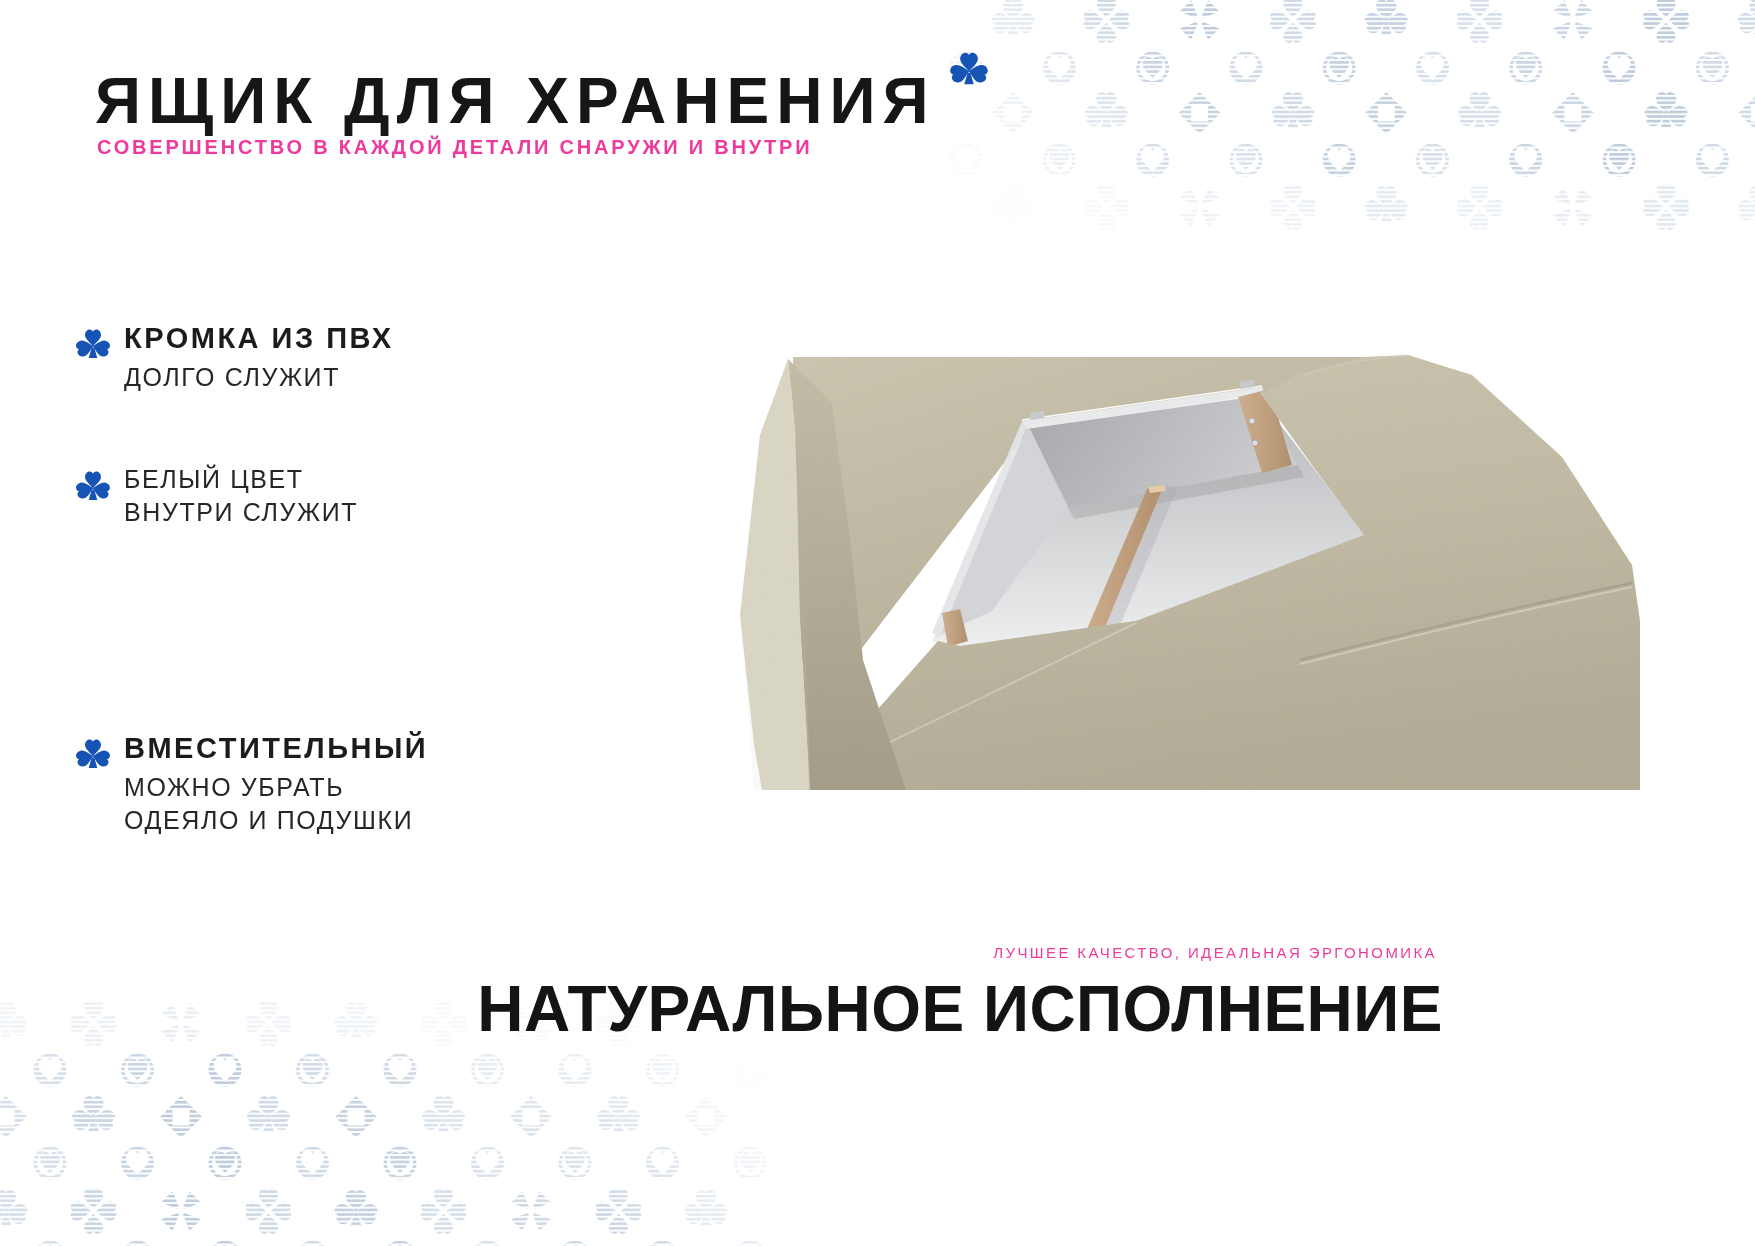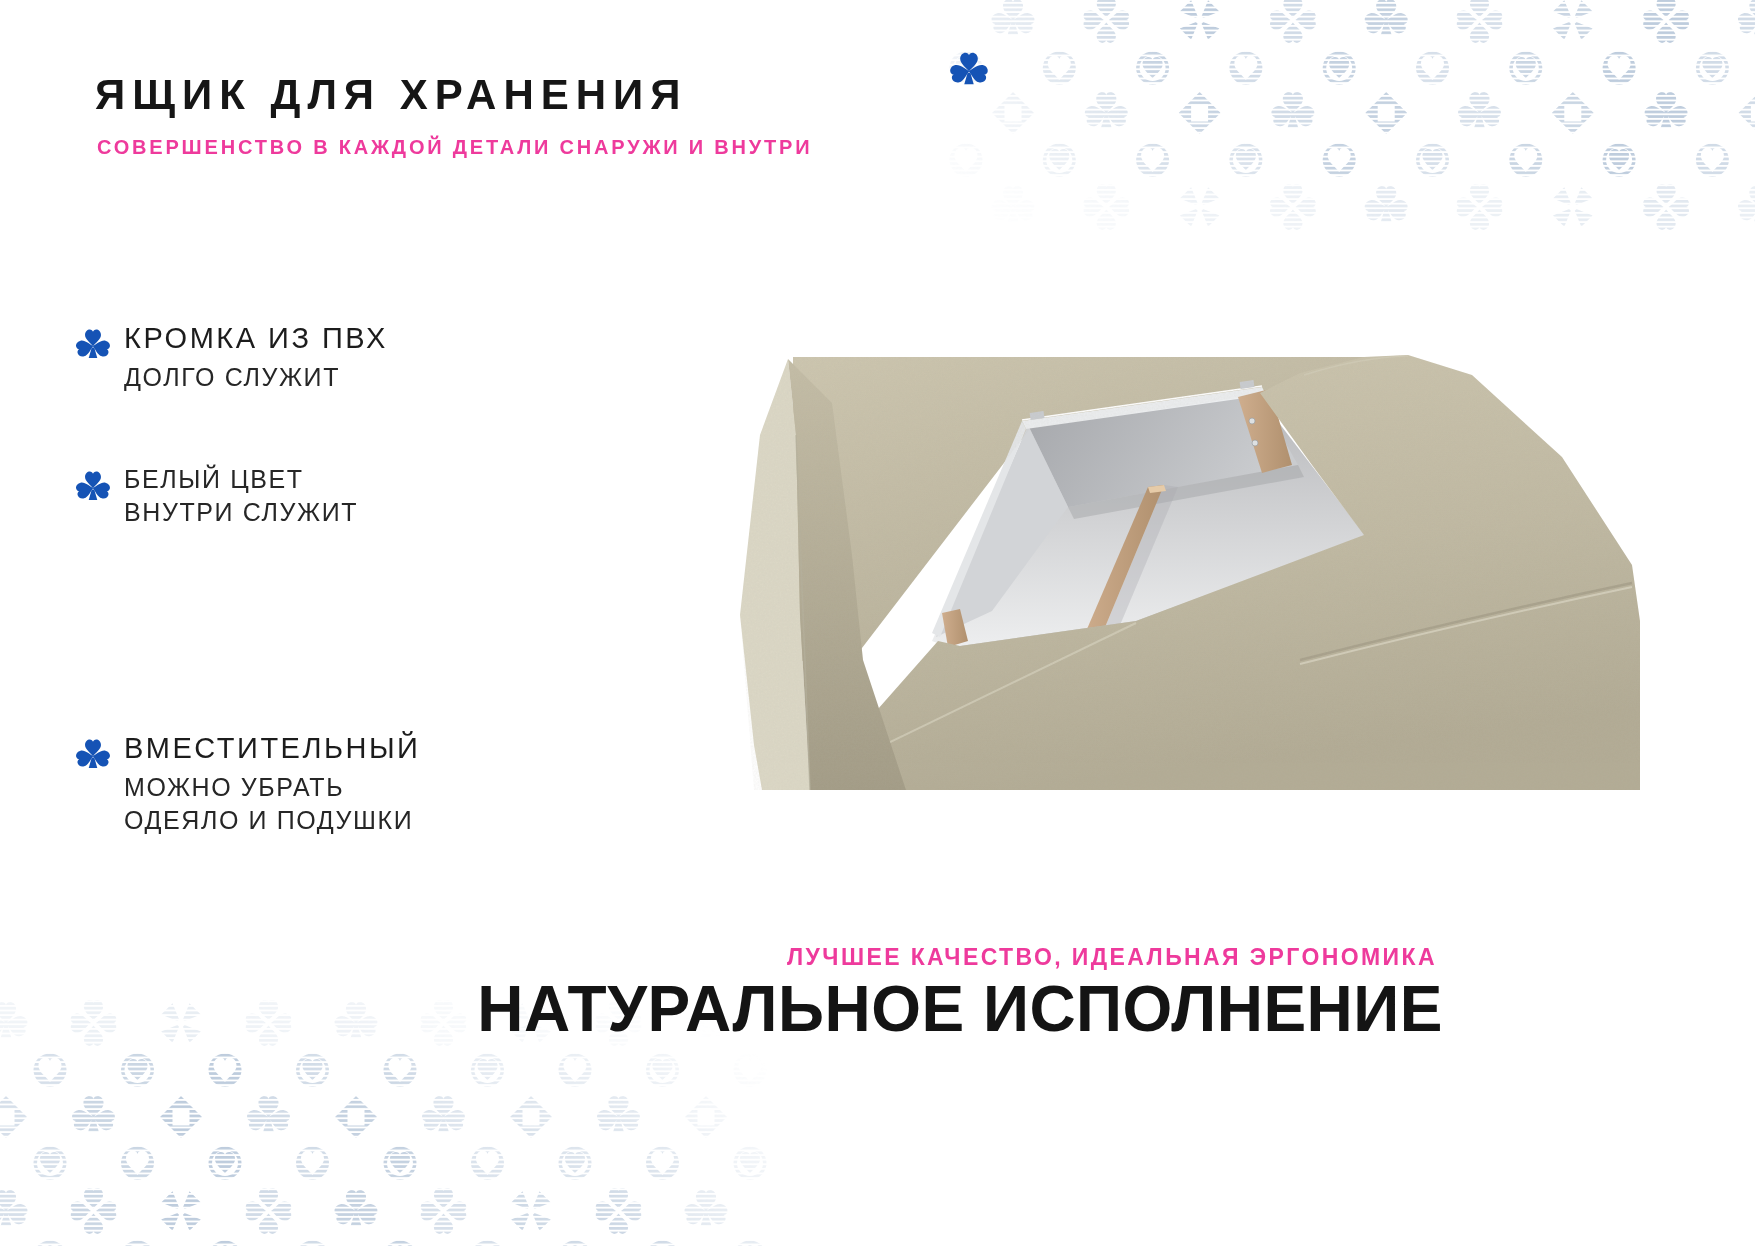--- a/index.html
+++ b/index.html
@@ -10,39 +10,39 @@
   
   .pattern{position:absolute;pointer-events:none;}
   .pattern-tr{left:855px;top:0;
     -webkit-mask-image:linear-gradient(222deg,#000 52%,rgba(0,0,0,0) 88%);
             mask-image:linear-gradient(222deg,#000 52%,rgba(0,0,0,0) 88%);}
   .pattern-bl{left:0;top:1000px;
     -webkit-mask-image:linear-gradient(38deg,#000 48%,rgba(0,0,0,0) 90%);
             mask-image:linear-gradient(38deg,#000 48%,rgba(0,0,0,0) 90%);}
   .stripe-bar{fill:var(--pattern-blue,#aec0d5);}
 
-  .title{position:absolute;left:95px;top:71px;margin:0;font-size:42px;font-weight:700;
+  .title{position:absolute;left:95px;top:64px;margin:0;font-size:64px;font-weight:700;
          letter-spacing:7px;color:#161616;white-space:nowrap;}
   .title-mark{position:absolute;left:948px;top:50px;width:42px;height:42px;}
   .clover-use{color:var(--accent-blue,#1553b5);}
   .subtitle{position:absolute;left:97px;top:136px;font-size:20px;font-weight:700;
             letter-spacing:2.8px;color:var(--accent-pink,#ee3a9c);white-space:nowrap;}
 
   .feature{position:absolute;left:72px;width:600px;}
   .feature .bullet{position:absolute;left:2px;top:9px;width:38px;height:38px;}
   .f-text{margin-left:52px;}
-  .f-text h2{margin:0;font-size:29px;font-weight:400;letter-spacing:2.5px;
+  .f-text h2{margin:0;font-size:29px;font-weight:700;letter-spacing:2.5px;
              color:#1c1c1c;white-space:nowrap;line-height:40px;}
   .f-line{font-size:25px;font-weight:400;letter-spacing:1.6px;color:#262626;
           line-height:33px;white-space:nowrap;}
   .f-line:first-of-type{margin-top:3px;}
 
   .photo{position:absolute;left:700px;top:315px;width:940px;height:475px;}
 
-  .footer-tagline{position:absolute;right:318px;top:944px;font-size:23px;font-weight:700;
+  .footer-tagline{position:absolute;right:318px;top:944px;font-size:15px;font-weight:400;
                   letter-spacing:2.4px;color:var(--accent-pink,#ee3a9c);white-space:nowrap;}
   .footer-headline{position:absolute;right:312px;top:972px;margin:0;font-size:64px;font-weight:700;
                    letter-spacing:0.5px;color:#141414;white-space:nowrap;}
 </style>
 </head>
 <body>
 
 <div id="stage">
 
   <svg class="defs-svg" xmlns="http://www.w3.org/2000/svg" xmlns:xlink="http://www.w3.org/1999/xlink" aria-hidden="true">

